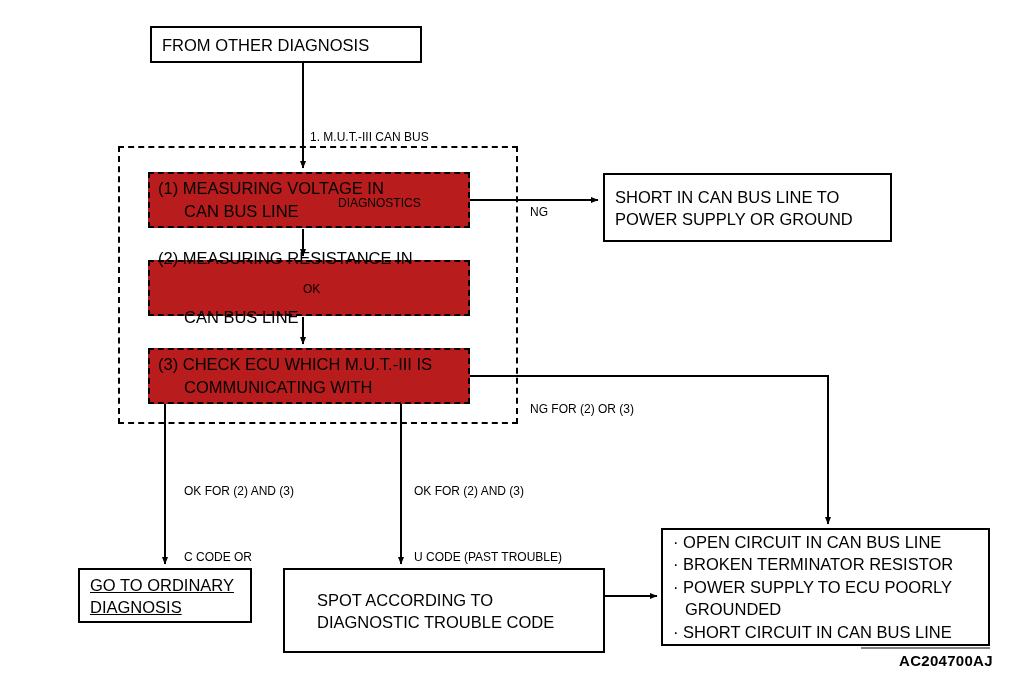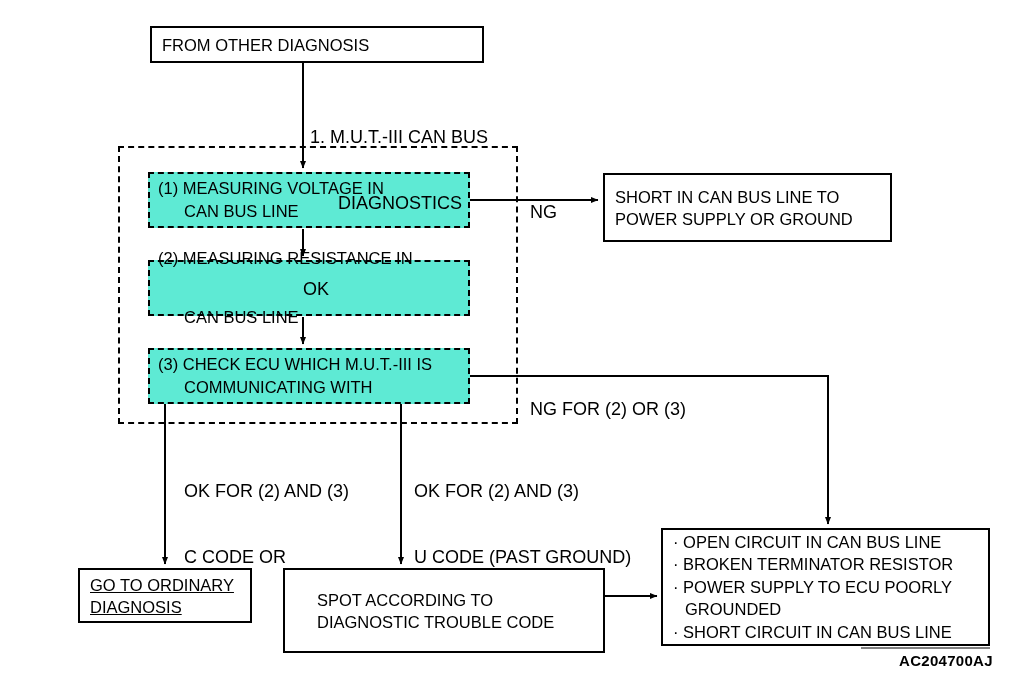--- a/index.html
+++ b/index.html
@@ -35,39 +35,39 @@
     display: block;
     white-space: pre;
   }
   .box.pad {
     padding: 4px 10px;
   }
   .dotted-box {
     position: absolute;
     box-sizing: border-box;
     border: 2px dashed #000000;
-    background: #5eead4;
+    background: #b91c1c;
     font-size: 16.5px;
     line-height: 23px;
     color: #000000;
     display: flex;
     flex-direction: column;
     justify-content: center;
     padding: 4px 8px;
   }
   .dashdot-region {
     position: absolute;
     box-sizing: border-box;
     border: 2.5px dashed #000000;
     background: transparent;
     pointer-events: none;
   }
   .lbl {
     position: absolute;
-    font-size: 18px;
+    font-size: 12px;
     line-height: 22px;
     color: #000000;
     white-space: pre;
   }
   .lbl .ln { display: block; white-space: pre; }
   .ref-code {
     position: absolute;
     font-size: 15px;
     font-weight: bold;
     letter-spacing: 0.3px;
@@ -84,21 +84,21 @@
   .indent2 { padding-left: 22px; }
   .bullet-ln { display: block; white-space: pre; }
 </style>
 </head>
 <body>
 
 <div id="canvas">
 
   <div class="dashdot-region" style="left:118px; top:146px; width:400px; height:278px;"></div>
 
-  <div class="box pad" style="left:150px; top:26px; width:334px; height:37px;">
+  <div class="box pad" style="left:150px; top:26px; width:272px; height:37px;">
     <span class="ln">FROM OTHER DIAGNOSIS</span>
   </div>
 
   <div class="dotted-box" style="left:148px; top:172px; width:322px; height:56px;">
     <span class="ln">(1) MEASURING VOLTAGE IN</span>
     <span class="ln indent">CAN BUS LINE</span>
   </div>
 
   <div class="dotted-box" style="left:148px; top:260px; width:322px; height:56px;gap:36px;">
     <span class="ln">(2) MEASURING RESISTANCE IN</span>
@@ -152,21 +152,21 @@
 
   <div class="lbl" style="left:184px; top:436px;">
     <span class="ln">OK FOR (2) AND (3)</span>
     <span class="ln">C CODE OR</span>
     
     
   </div>
 
   <div class="lbl" style="left:414px; top:436px;">
     <span class="ln">OK FOR (2) AND (3)</span>
-    <span class="ln">U CODE (PAST GROUND)</span>
+    <span class="ln">U CODE (PAST TROUBLE)</span>
   </div>
 
   <div class="ref-code" style="left:899px; top:652px;">AC204700AJ</div>
 
   <svg class="wires" viewBox="0 0 1010 678">
     <defs>
       <marker id="arrow" markerWidth="9" markerHeight="9" refX="7.2" refY="3.4" orient="auto" markerUnits="userSpaceOnUse">
         <path d="M0,0.3 L7.6,3.4 L0,6.5 z" fill="#000000"></path>
       </marker>
     </defs>

